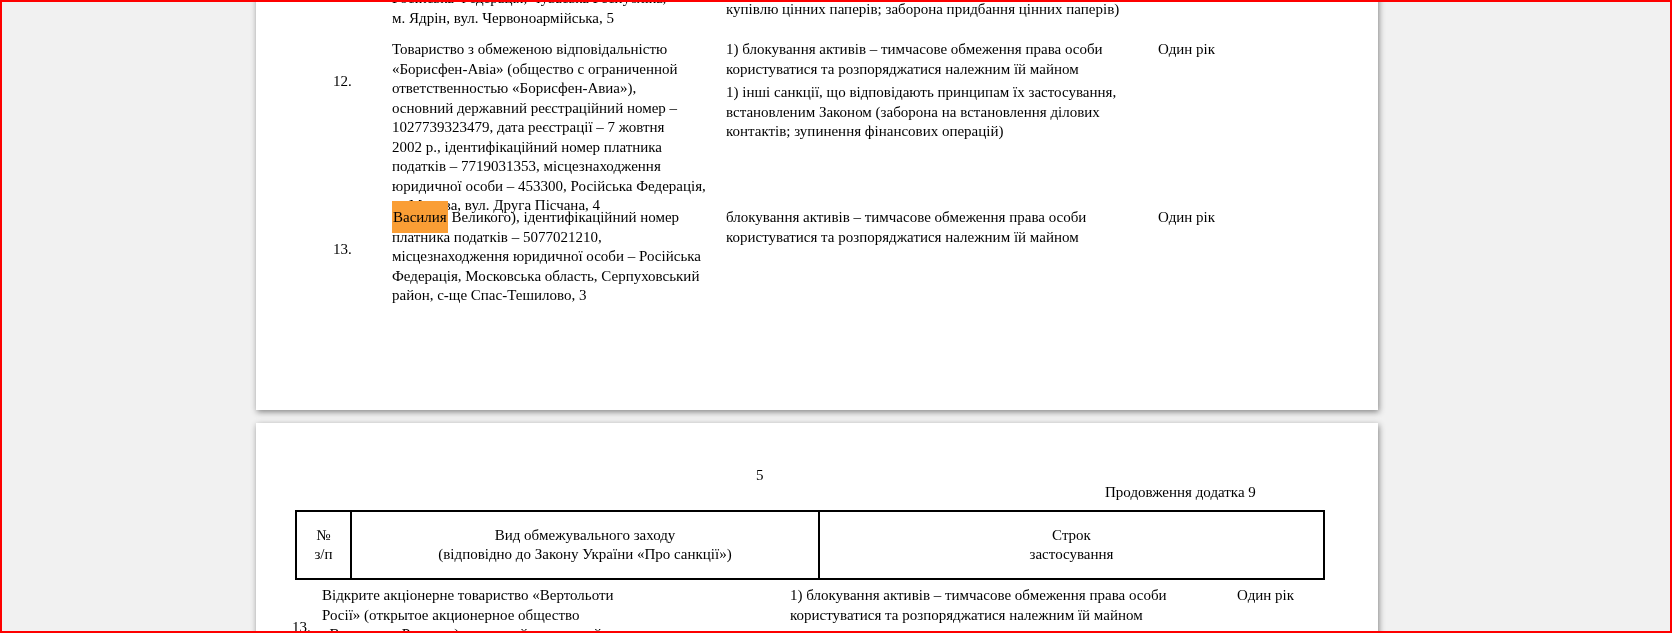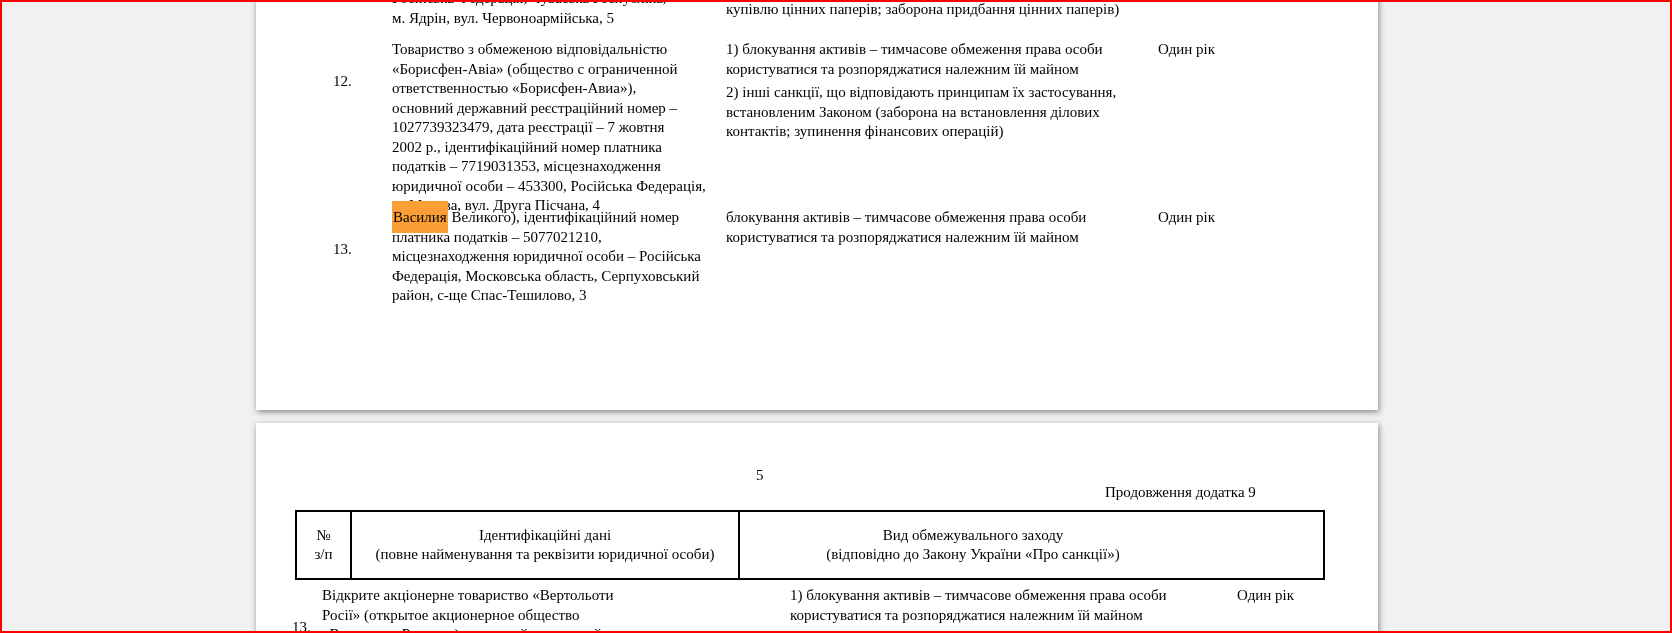--- a/index.html
+++ b/index.html
@@ -60,21 +60,21 @@
 «Борисфен-Авіа» (общество с ограниченной
 ответственностью «Борисфен-Авиа»),
 основний державний реєстраційний номер –
 1027739323479, дата реєстрації – 7 жовтня
 2002 р., ідентифікаційний номер платника
 податків – 7719031353, місцезнаходження
 юридичної особи – 453300, Російська Федерація,
 м. Москва, вул. Друга Пісчана, 4</div>
     <div class="tb" style="left:470px;top:64px">1) блокування активів – тимчасове обмеження права особи
 користуватися та розпоряджатися належним їй майном</div>
-    <div class="tb" style="left:470px;top:107px">2) інші санкції, що відповідають принципам їх застосування,
+    <div class="tb" style="left:470px;top:107px">1) інші санкції, що відповідають принципам їх застосування,
 встановленим Законом (заборона на встановлення ділових
 контактів; зупинення фінансових операцій)</div>
     <div class="tb" style="left:902px;top:64px">Один рік</div>
 
     <div class="tb num" style="left:77px;top:232px">13.</div>
     <div class="tb" style="left:136px;top:232px"><mark class="hl">Василия</mark><span> Великого), ідентифікаційний номер
 платника податків – 5077021210,
 місцезнаходження юридичної особи – Російська
 Федерація, Московська область, Серпуховський
 район, с-ще Спас-Тешилово, 3</span></div>
@@ -83,24 +83,24 @@
     <div class="tb" style="left:902px;top:232px">Один рік</div>
   </div>
 
   <div class="page" id="page2">
     <div class="tb" style="left:500px;top:43px">5</div>
     <div class="tb" style="left:849px;top:60px">Продовження додатка 9</div>
 
     <div class="p2-table">
       <div class="p2-cell w1">№
 з/п</div>
-      <div class="p2-cell w2">Ідентифікаційні дані
-(повне найменування та реквізити юридичної особи)</div>
       <div class="p2-cell w3">Вид обмежувального заходу
 (відповідно до Закону України «Про санкції»)</div>
+      <div class="p2-cell w4">Строк
+застосування</div>
     </div>
 
     <div class="tb num" style="left:36px;top:163px">13.</div>
     <div class="tb" style="left:66px;top:163px">Відкрите акціонерне товариство «Вертольоти
 Росії» (открытое акционерное общество
 «Вертолеты России»), основний державний</div>
     <div class="tb" style="left:534px;top:163px">1) блокування активів – тимчасове обмеження права особи
 користуватися та розпоряджатися належним їй майном</div>
     <div class="tb" style="left:981px;top:163px">Один рік</div>
   </div>

